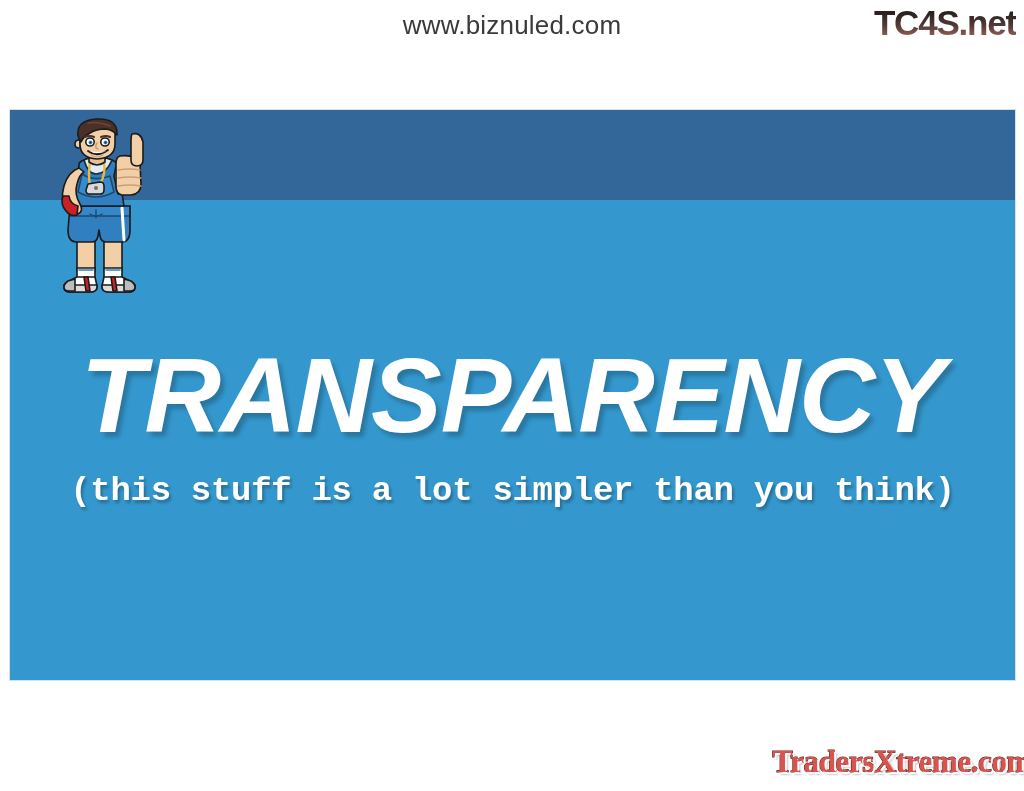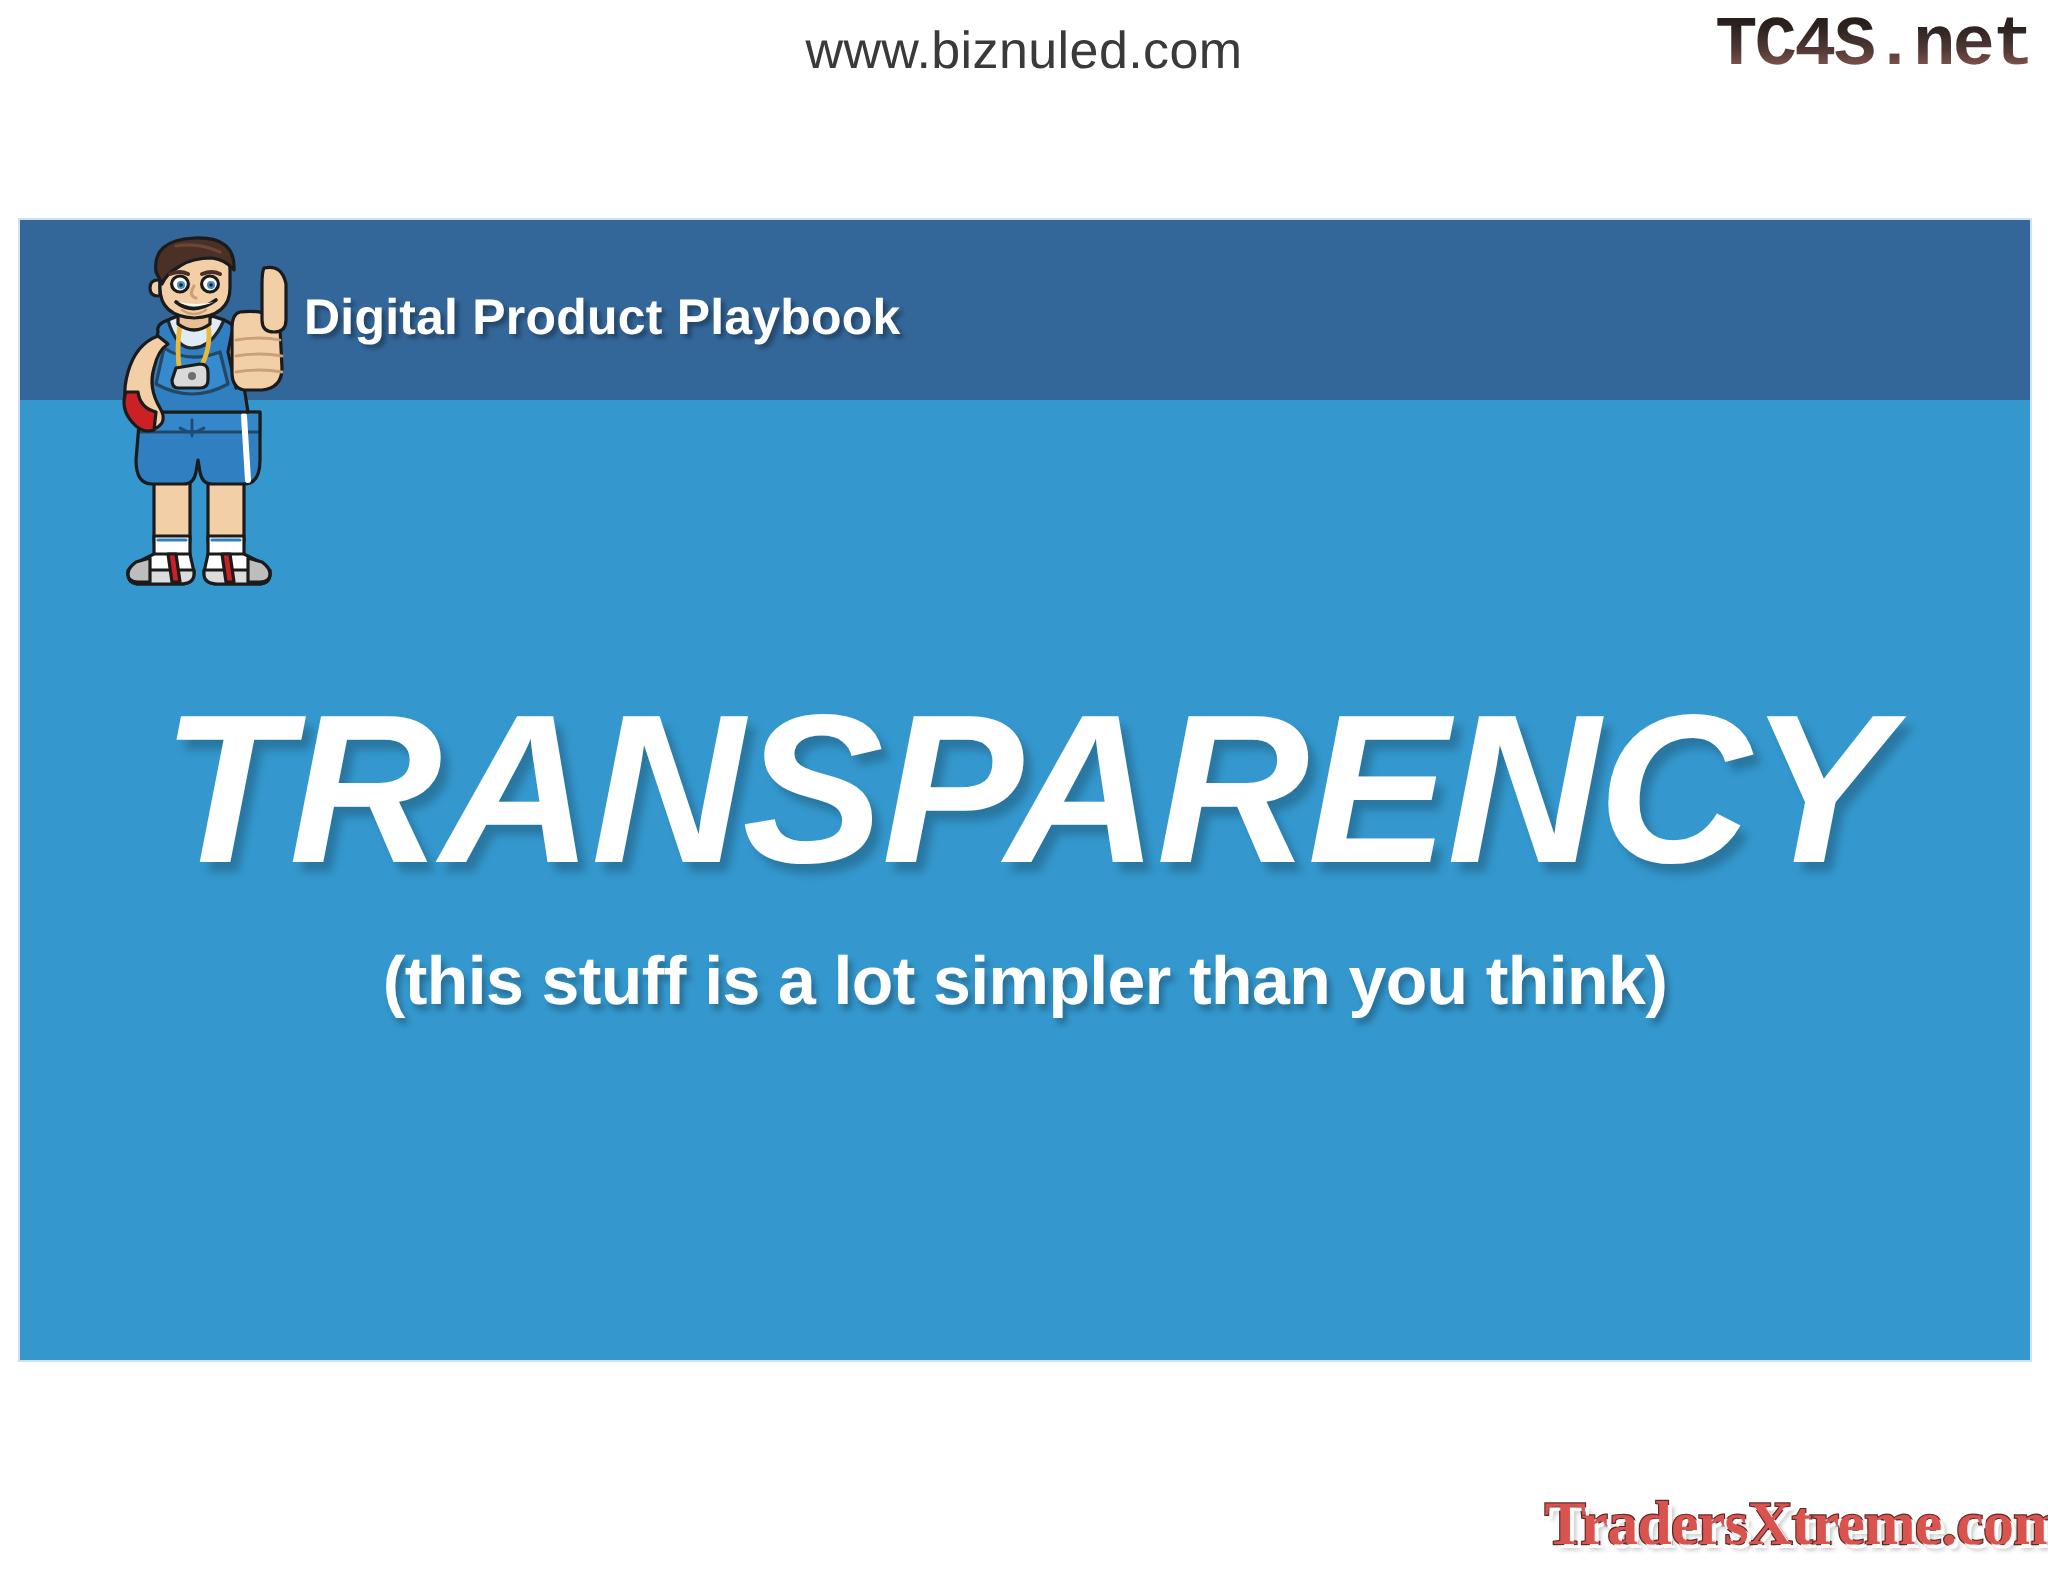--- a/index.html
+++ b/index.html
@@ -34,21 +34,21 @@
     font-family: "Liberation Sans", sans-serif;
     font-size: 26px;
     color: #3a3a3a;
     letter-spacing: .2px;
     white-space: nowrap;
   }
   #tc4s-logo {
     position: absolute;
     right: 8px;
     top: 3px;
-    font-family: Liberation Mono, monospace;
+    font-family: Liberation Sans, sans-serif;
     font-weight: bold;
     font-size: 35px;
     letter-spacing: -1.2px;
     line-height: 40px;
     background: linear-gradient(180deg,
                 #241a18 0%,
                 #2b2220 26%,
                 #533a36 56%,
                 #8a5a52 80%,
                 #a76b60 100%);
@@ -124,21 +124,21 @@
   }
   #subhead-wrap {
     position: absolute;
     left: 0;
     top: 362px;
     width: 100%;
     text-align: center;
   }
   #subhead {
     display: inline-block;
-    font-family: Liberation Sans, sans-serif;
+    font-family: Liberation Mono, monospace;
     font-weight: bold;
     font-size: 34px;
     line-height: 38px;
     color: #ffffff;
     letter-spacing: -.3px;
     text-shadow: 2px 3px 3px rgba(0,0,0,.28);
     white-space: nowrap;
   }
 
   
@@ -274,21 +274,20 @@
         <path d="M53 25 Q50 30 54 31" stroke="#c9a078" stroke-width="1.6" fill="none"></path>
 
         <path d="M44 33 Q53 40 64 32" stroke="#1b1b1b" stroke-width="1.8" fill="none"></path>
         <path d="M45 33 Q53 37 63 33 Q54 35 45 33 Z" fill="#ffffff" stroke="none"></path>
 
         <path d="M47 37 Q53 41 59 37" stroke="#c9a078" stroke-width="1.2" fill="none"></path>
       </g>
     </svg>
   </div>
 
-  <div id="slide-title">Digital Product Playbook</div>
 
   <div id="headline-wrap">
     <span id="headline">TRANSPARENCY</span>
   </div>
 
 
   <div id="subhead-wrap">
     <span id="subhead">(this stuff is a lot simpler than you think)</span>
   </div>
 

